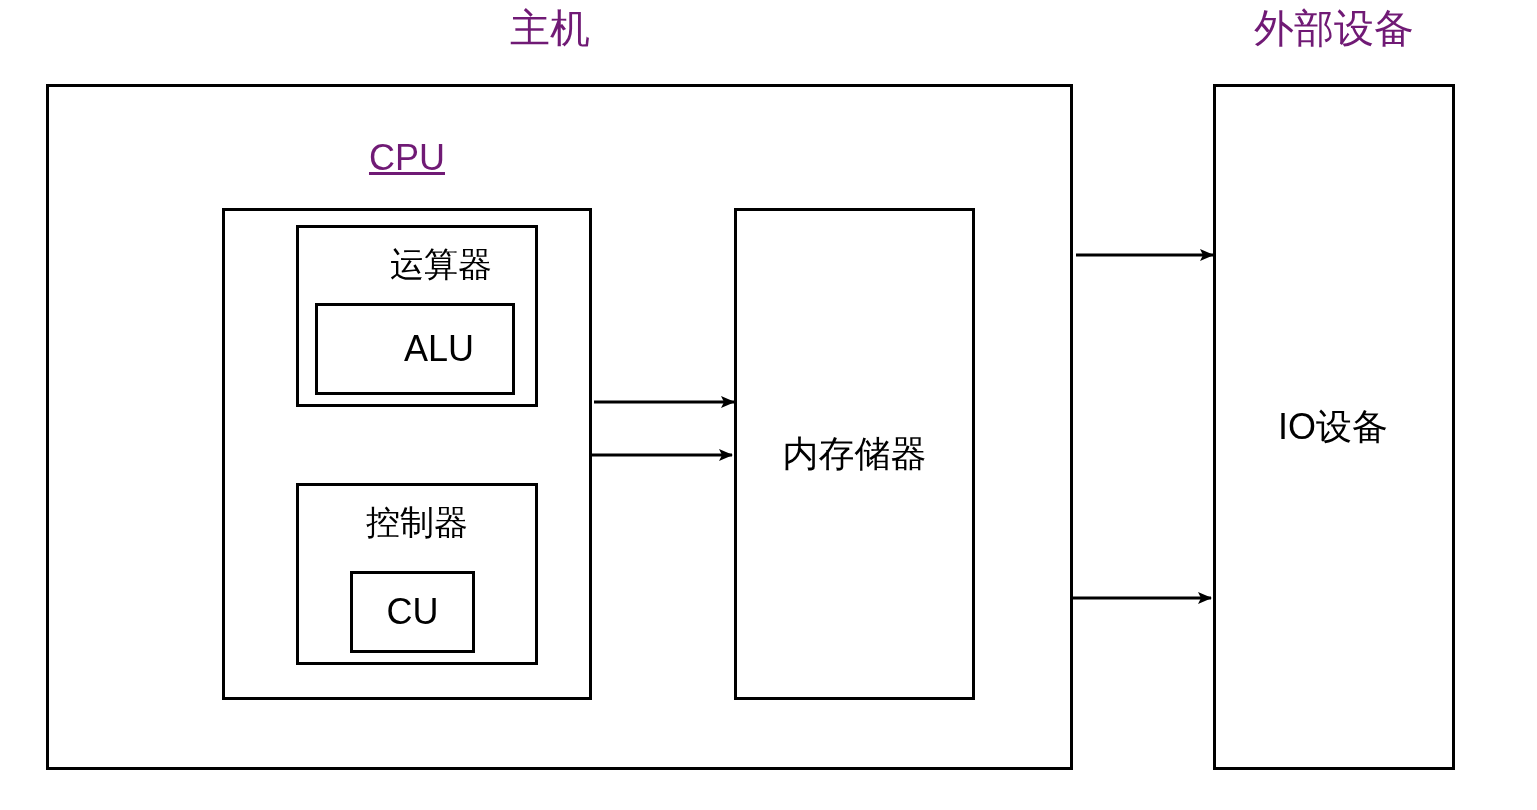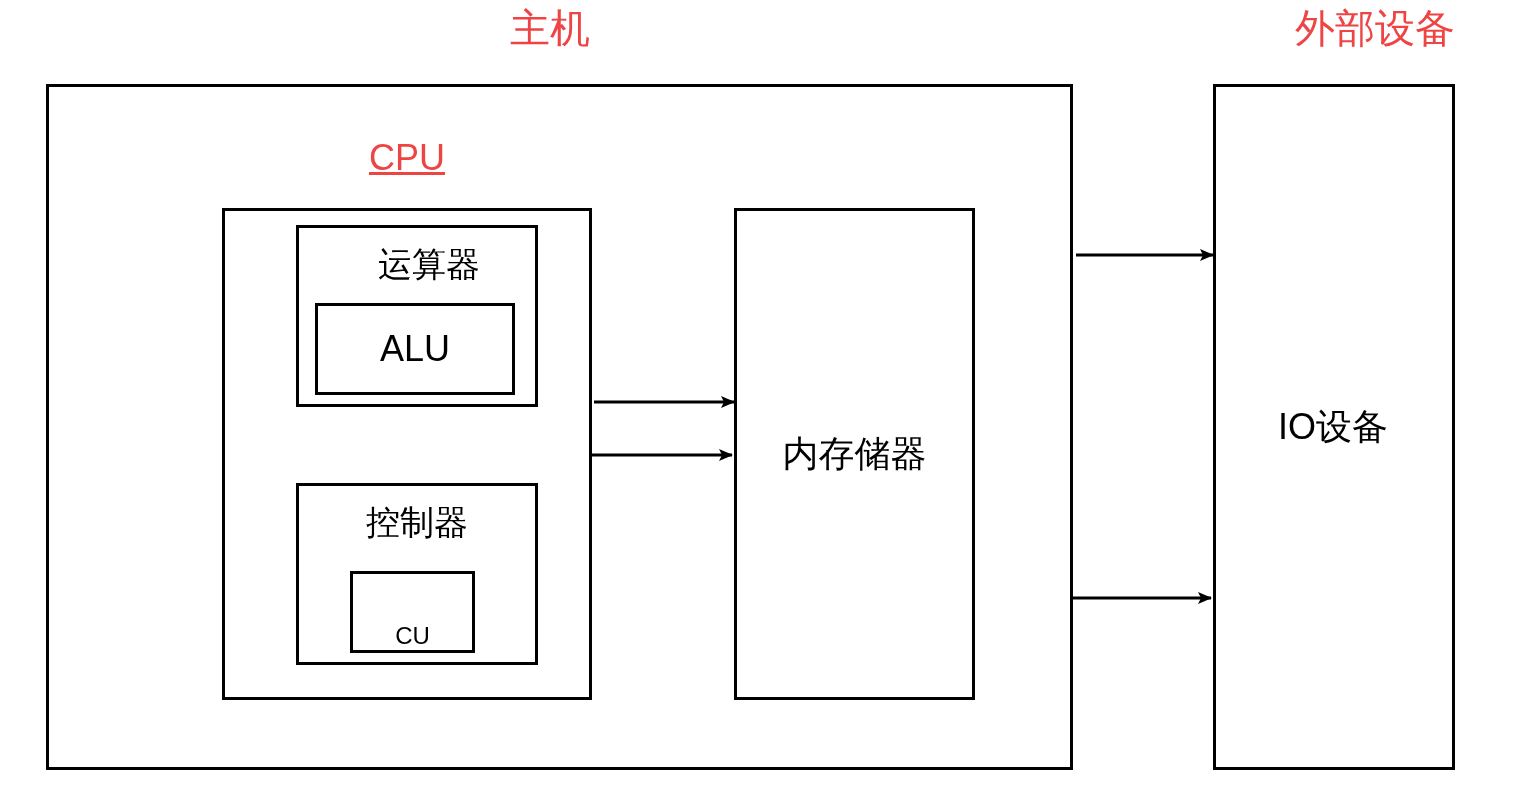--- a/index.html
+++ b/index.html
@@ -24,69 +24,69 @@
   .box {
     position: absolute;
     box-sizing: border-box;
     border: 3px solid #000000;
     background: transparent;
   }
   .caption {
     position: absolute;
     white-space: nowrap;
     line-height: 1;
-    color: #ef4444;
+    color: #701a75;
   }
   .label-center {
     position: absolute;
     display: flex;
     align-items: center;
     justify-content: center;
     white-space: nowrap;
     color: #000000;
   }
   
   #host-title {
     left: 0px; top: 8px; width: 1100px;
     text-align: center;
     font-size: 40px;
   }
   #peripheral-title {
     left: 1213px; top: 8px; width: 242px;
-    text-align: right;
+    text-align: center;
     font-size: 40px;
   }
   
   #host-box   { left: 46px;  top: 84px;  width: 1027px; height: 686px; }
   #io-box     { left: 1213px; top: 84px; width: 242px;  height: 686px; }
   
   #cpu-title {
     left: 222px; top: 140px; width: 370px;
     text-align: center;
     font-size: 36px;
     text-decoration: underline;
   }
   #cpu-box    { left: 222px; top: 208px; width: 370px; height: 492px; }
   
   #alu-group-box { left: 296px; top: 225px; width: 242px; height: 182px; }
   #alu-group-label {
-    left: 296px; top: 237px; width: 242px; height: 56px;
+    left: 308px; top: 237px; width: 242px; height: 56px;
     font-size: 34px;
     padding-left: 12px;
   }
   #alu-box    { left: 315px; top: 303px; width: 200px; height: 92px; }
-  #alu-label  { left: 315px; top: 303px; width: 200px; height: 92px; font-size: 36px; }
+  #alu-label  { left: 315px; top: 303px; width: 200px; height: 92px; font-size: 36px; padding-left: 24px; }
   
   #cu-group-box { left: 296px; top: 483px; width: 242px; height: 182px; }
   #cu-group-label {
     left: 296px; top: 495px; width: 242px; height: 56px;
     font-size: 34px;
   }
   #cu-box     { left: 350px; top: 571px; width: 125px; height: 82px; }
-  #cu-label   { left: 350px; top: 571px; width: 125px; height: 82px; font-size: 24px; margin-top: 24px; }
+  #cu-label   { left: 350px; top: 571px; width: 125px; height: 82px; font-size: 36px; }
   
   #memory-box { left: 734px; top: 208px; width: 241px; height: 492px; }
   #memory-label { left: 734px; top: 208px; width: 241px; height: 492px; font-size: 36px; }
   
   #io-label   { left: 1213px; top: 84px; width: 240px; height: 686px; font-size: 36px; }
   
   #arrow-layer {
     position: absolute;
     left: 0; top: 0;
     width: 1537px; height: 810px;

